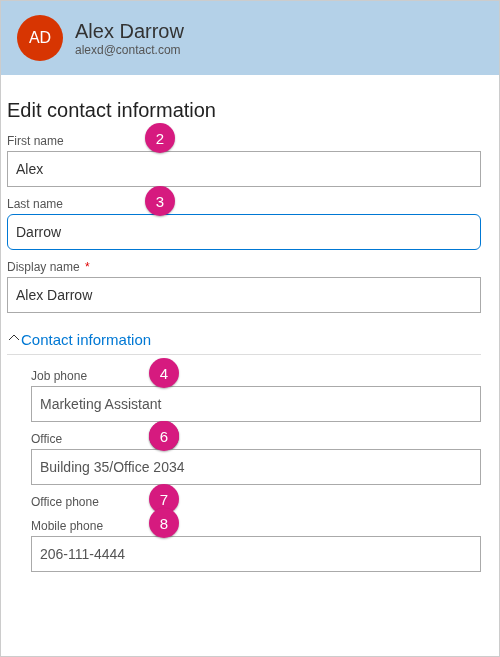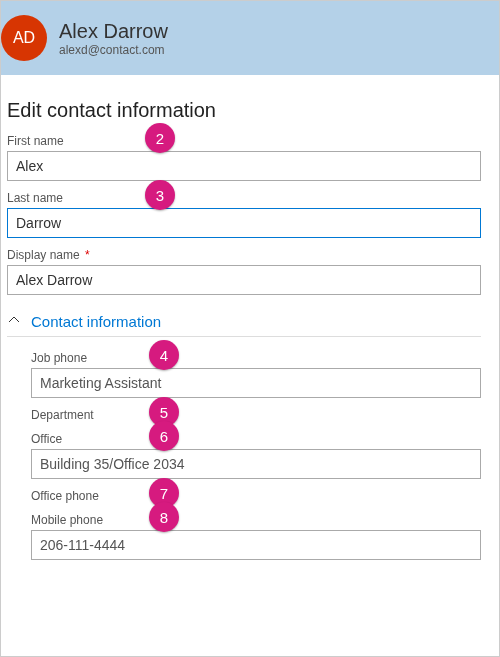--- a/index.html
+++ b/index.html
@@ -13,21 +13,21 @@
       color: #333;
       width: 500px;
       height: 657px;
       border: 1px solid #ccc;
       overflow: hidden;
       position: relative;
       background: #fff;
     }
     .header {
       background: #b4d1e8;
-      padding: 14px 16px 14px 0;
+      padding: 14px 16px 14px 16px;
       display: flex;
       align-items: center;
       gap: 12px;
     }
     .avatar {
       width: 46px;
       height: 46px;
       border-radius: 50%;
       background: #d73502;
       color: #fff;
@@ -69,36 +69,36 @@
       color: #555;
       display: block;
       margin-bottom: 3px;
     }
     .required {
       color: #d00;
       margin-left: 2px;
     }
     .input {
       width: 100%;
-      height: 30px;
+      height: 36px;
       border: 1px solid #aaa;
       padding: 4px 8px;
       font-size: 14px;
       font-family: inherit;
       color: #333;
       background: #fff;
     }
     .input.focused {
       border-color: #0078d4;
       outline: none;
+      border-radius: 6px;
     }
     .section-header {
       display: flex;
       align-items: center;
-      gap: 10px;
       margin-top: 18px;
       margin-bottom: 6px;
       cursor: pointer;
     }
     .chevron-icon {
       color: #333;
       font-size: 13px;
       width: 14px;
       text-align: center;
     }
@@ -179,21 +179,20 @@
 
   <div class="section-body">
 
     <div class="field">
       <label class="label">Job phone</label>
       <input class="input" type="text" value="Marketing Assistant" style="">
       <div class="callout" style="top:-11px; left:118px;">4</div>
     </div>
 
     <div class="field">
-      <label class="label">Department</label>
       <div class="callout" style="top:-11px; left:118px;">5</div>
     </div>
 
     <div class="field">
       <label class="label">Office</label>
       <input class="input" type="text" value="Building 35/Office 2034" style="">
       <div class="callout" style="top:-11px; left:118px;">6</div>
     </div>
 
     <div class="field">

